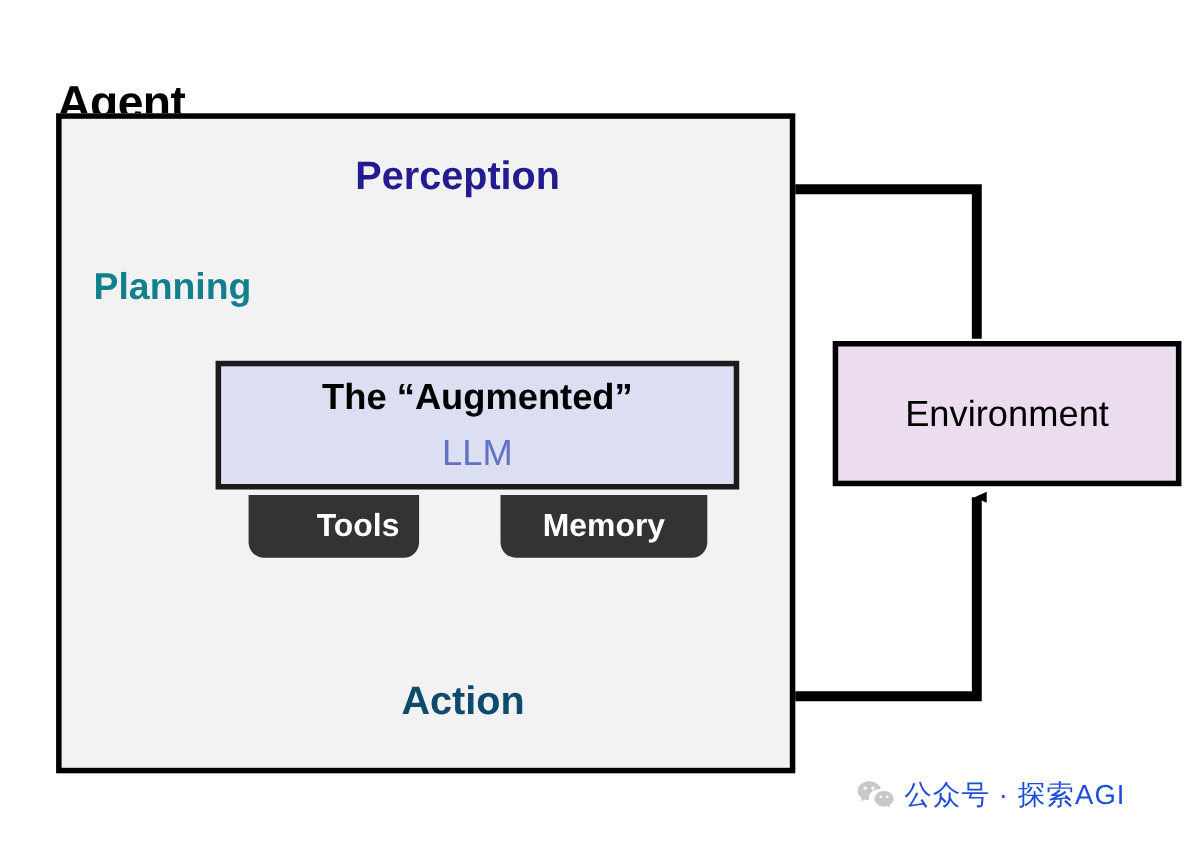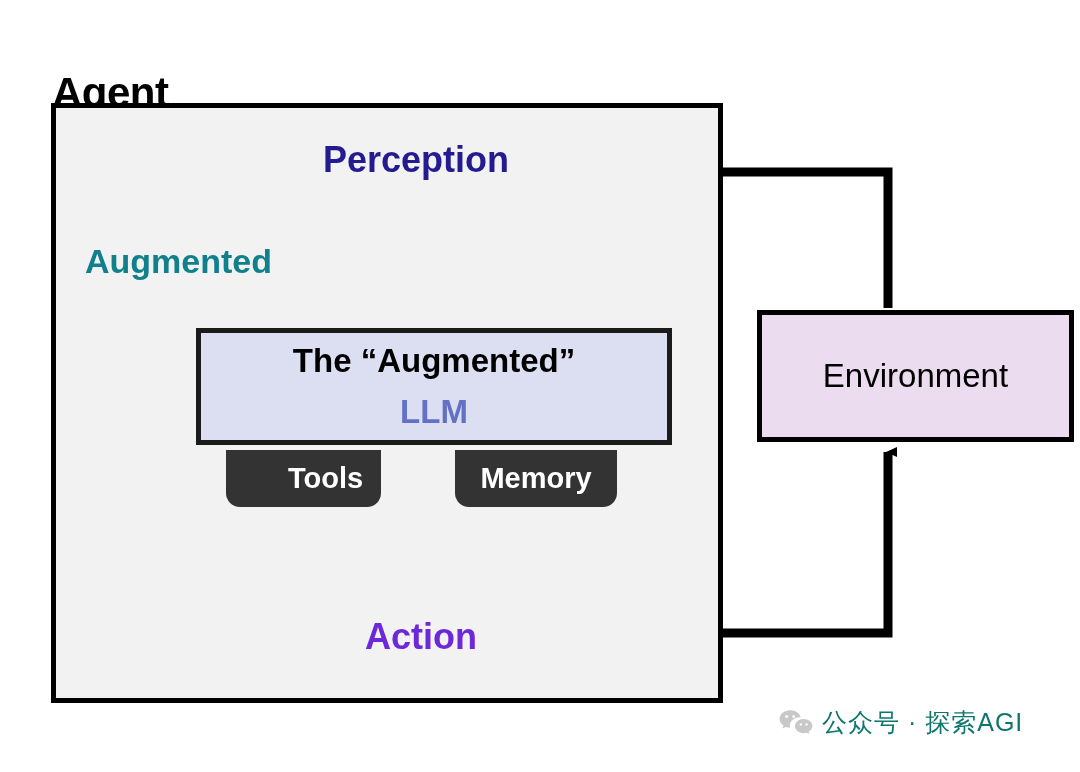--- a/index.html
+++ b/index.html
@@ -65,21 +65,21 @@
   #planning-label {
     left: 85px;
     top: 244px;
     font-size: 34px;
     color: #10808c;
   }
   #action-label {
     left: 365px;
     top: 619px;
     font-size: 36px;
-    color: #6d28d9;
+    color: #0c4a6e;
   }
 
   
   #llm-box {
     position: absolute;
     left: 196px;
     top: 328px;
     width: 476px;
     height: 117px;
     background: #dcdef2;
@@ -94,21 +94,21 @@
   #llm-line1 {
     font-size: 33px;
     color: #000000;
     line-height: 1.12;
     white-space: nowrap;
   }
   #llm-line1 .lead { font-weight: bold; }
   #llm-line1 .aug  { font-weight: bold; margin-top: 48px; }
   #llm-line2 {
     font-size: 33px;
-    font-weight: bold;
+    font-weight: normal;
     color: #6371c5;
     line-height: 1.12;
     margin-top: 14px;
   }
 
   
   .tab {
     position: absolute;
     background: #333333;
     color: #ffffff;
@@ -124,21 +124,21 @@
   #tools-tab {
     left: 226px;
     top: 450px;
     width: 155px;
     height: 57px;
     padding-left: 44px;
   }
   #memory-tab {
     left: 455px;
     top: 450px;
-    width: 162px;
+    width: 188px;
     height: 57px;
     align-items: center;
   }
 
   
   #environment-box {
     position: absolute;
     left: 757px;
     top: 310px;
     width: 317px;
@@ -162,21 +162,21 @@
   #watermark {
     position: absolute;
     left: 779px;
     top: 706px;
     display: flex;
     align-items: center;
     gap: 9px;
   }
   #watermark-text {
     font-size: 25px;
-    color: #0f766e;
+    color: #1d4ed8;
     letter-spacing: 1px;
     white-space: nowrap;
   }
 </style>
 </head>
 <body>
 
 <svg id="canvas" viewBox="0 0 1080 772" xmlns="http://www.w3.org/2000/svg">
   <defs>
     <marker id="arrow-down" markerWidth="12" markerHeight="12" refX="5" refY="9" orient="auto" markerUnits="userSpaceOnUse">
@@ -203,21 +203,21 @@
 
   <path d="M 888 308 L 888 172 L 545 172" fill="none" stroke="#000000" stroke-width="9" marker-end="url(#arrow-left)"></path>
 </svg>
 
 <div id="agent-title">Agent</div>
 
 <div id="agent-box"></div>
 
 <div class="node-label" id="perception-label">Perception</div>
 
-<div class="node-label" id="planning-label">Augmented</div>
+<div class="node-label" id="planning-label">Planning</div>
 
 <div class="node-label" id="action-label">Action</div>
 
 <div id="llm-box">
   <div id="llm-line1">
     <span class="lead">The </span><span class="aug">“Augmented”</span>
   </div>
   <div id="llm-line2">LLM</div>
 </div>
 

